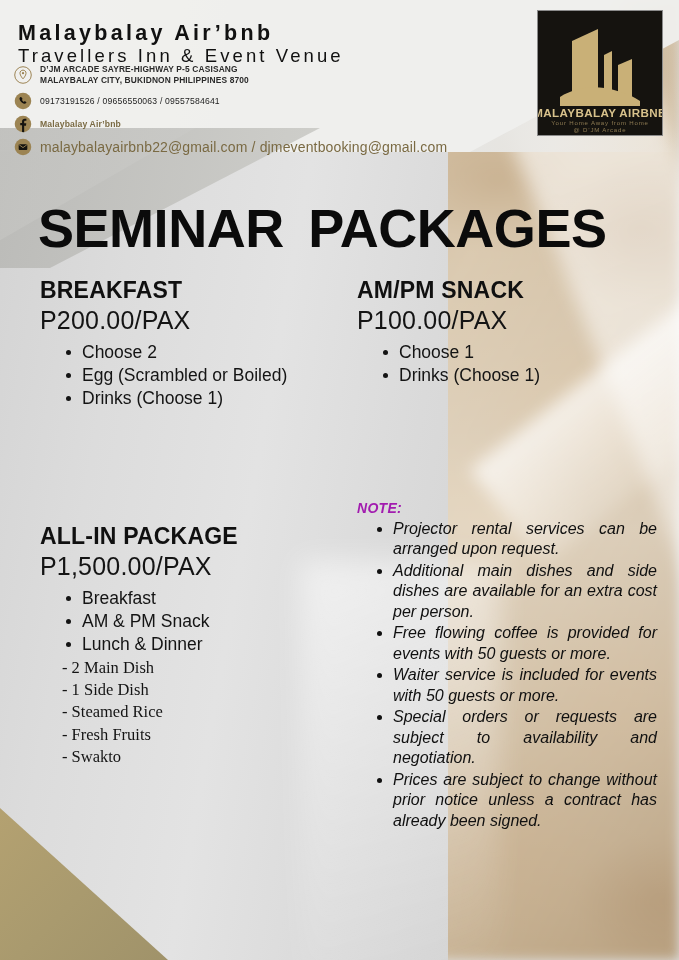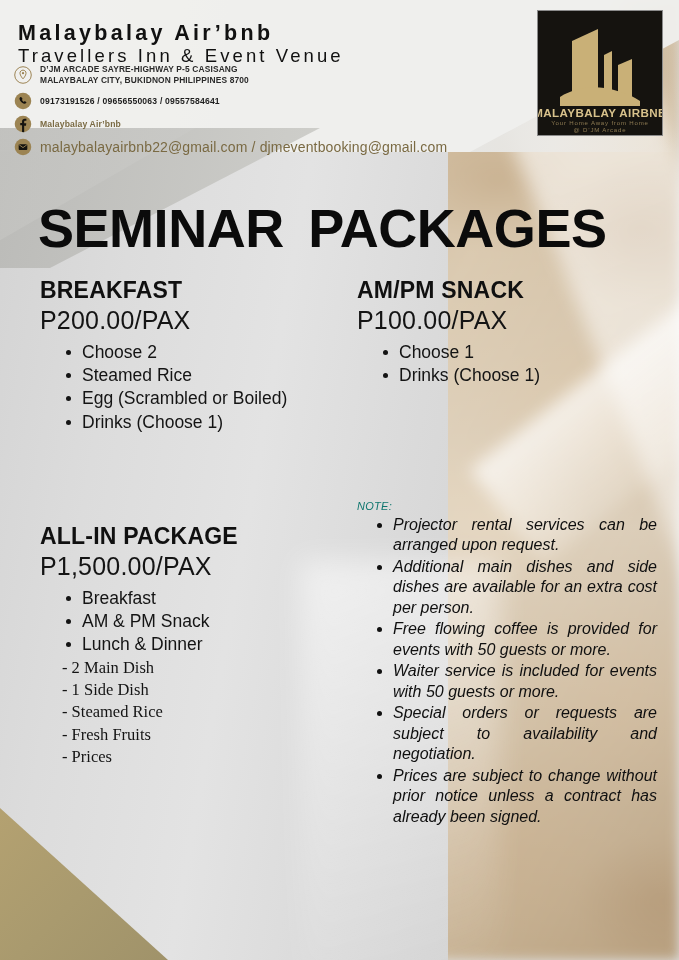--- a/index.html
+++ b/index.html
@@ -94,21 +94,21 @@
     font-size:18.5px;font-weight:normal;color:#111;letter-spacing:3.1px;
     line-height:1.1;white-space:nowrap;margin-top:1px;
   }
 
   .contacts{position:absolute;left:14px;top:62px;}
   .crow{display:flex;align-items:center;height:21px;margin-bottom:2px;}
   .crow.addr{height:26px;align-items:center;}
   .cicon{width:18px;height:18px;flex:0 0 18px;margin-right:8px;display:block;}
   .ctext{font-size:8.2px;color:#3d3d3d;letter-spacing:.15px;white-space:nowrap;}
   .ctext.addr{font-size:8.4px;font-weight:bold;color:#2a2a2a;line-height:1.28;}
-  .ctext.phone{font-size:8.6px;font-weight:bold;color:#1d1d1d;letter-spacing:.2px;}
+  .ctext.phone{font-size:8.6px;font-weight:normal;color:#1d1d1d;letter-spacing:.2px;}
   .ctext.fb{font-size:8.6px;color:#7a6a43;font-weight:bold;}
   .ctext.mail{font-size:14px;color:#7a6a43;font-weight:normal;}
 
   
   .logo{
     position:absolute;left:537px;top:10px;width:124px;height:124px;
     background:#15130f;border:1px solid #8b8b8b;
   }
   .logo svg{display:block;}
 
@@ -140,21 +140,21 @@
   ul.sub li{font-size:16.5px;color:#141414;line-height:1.36;padding-left:0;}
   ul.sub li::before{content:none;}
 
   .sec-breakfast{left:40px;top:278px;}
   .sec-snack{left:357px;top:278px;}
   .sec-allin{left:40px;top:524px;}
 
   
   .note{position:absolute;left:357px;top:500px;width:300px;}
   .note-title{
-    font-size:11px;font-weight:normal;font-style:italic;color:#0f766e;letter-spacing:.3px;
+    font-size:14px;font-weight:bold;font-style:italic;color:#a21caf;letter-spacing:.3px;
   }
   ul.notes{margin:3px 0 0 0;padding:0 0 0 20px;list-style:none;}
   ul.notes li{
     font-size:16px;font-style:italic;color:#101010;line-height:1.28;
     position:relative;padding-left:16px;margin-bottom:1px;
     text-align:justify;text-justify:inter-word;
   }
   ul.notes li::before{
     content:"";position:absolute;left:0;top:8px;width:5px;height:5px;border-radius:50%;background:#101010;
   }
@@ -239,21 +239,20 @@
 
   <div class="title">
     <span>SEMINAR</span><span class="gap"></span><span>PACKAGES</span>
   </div>
 
   <div class="sec sec-breakfast">
     <div class="sec-head">BREAKFAST</div>
     <div class="sec-price">P200.00/PAX</div>
     <ul class="items">
       <li>Choose 2</li>
-      <li>Steamed Rice</li>
       <li>Egg (Scrambled or Boiled)</li>
       <li>Drinks (Choose 1)</li>
     </ul>
   </div>
 
   <div class="sec sec-snack">
     <div class="sec-head">AM/PM SNACK</div>
     <div class="sec-price">P100.00/PAX</div>
     <ul class="items">
       <li>Choose 1</li>
@@ -267,21 +266,21 @@
     <ul class="items">
       <li>Breakfast</li>
       <li>AM &amp; PM Snack</li>
       <li>Lunch &amp; Dinner</li>
     </ul>
     <ul class="sub">
       <li>- 2 Main Dish</li>
       <li>- 1 Side Dish</li>
       <li>- Steamed Rice</li>
       <li>- Fresh Fruits</li>
-      <li>- Prices</li>
+      <li>- Swakto</li>
     </ul>
   </div>
 
   <div class="note">
     <div class="note-title">NOTE:</div>
     <ul class="notes">
       <li><span class="t">Projector rental services can be arranged upon request.</span></li>
       <li><span class="t">Additional main dishes and side dishes are available for an extra cost per person.</span></li>
       <li><span class="t">Free flowing coffee is provided for events with 50 guests or more.</span></li>
       <li><span class="t">Waiter service is included for events with 50 guests or more.</span></li>

